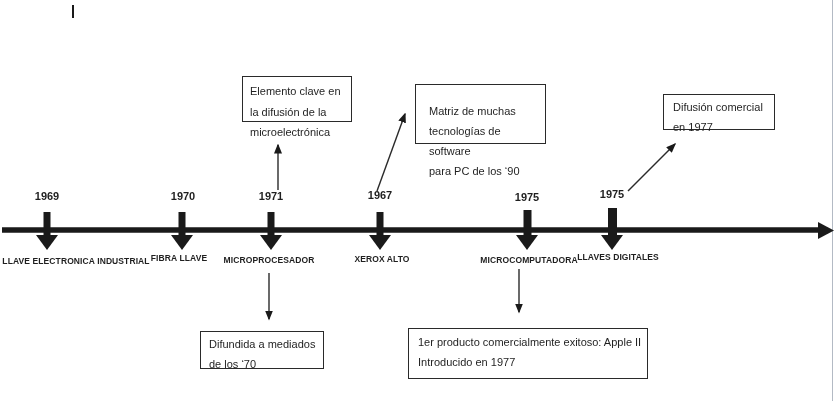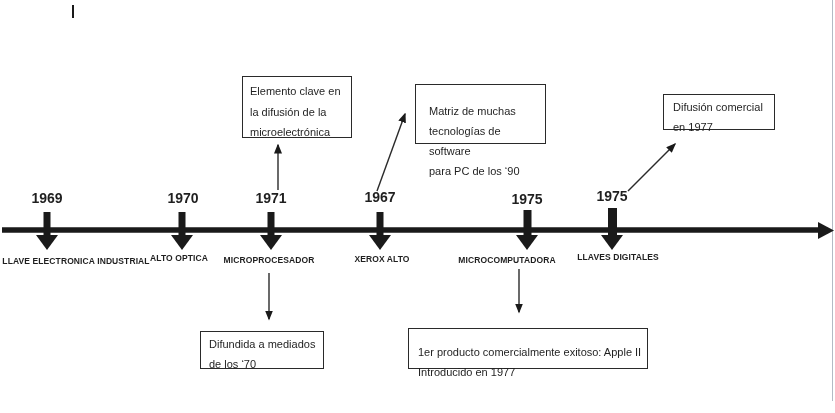--- a/index.html
+++ b/index.html
@@ -22,21 +22,21 @@
   }
   .right-edge {
     position: absolute;
     left: 831.5px; top: 0;
     width: 1.5px; height: 401px;
     background: #b3bac4;
   }
   .year {
     position: absolute;
     transform: translateX(-50%);
-    font-size: 14px;
+    font-size: 11px;
     font-weight: bold;
     white-space: nowrap;
     color: #1f1f1f;
   }
   .evt {
     position: absolute;
     transform: translateX(-50%);
     font-size: 8.5px;
     font-weight: bold;
     letter-spacing: 0.1px;
@@ -45,25 +45,25 @@
   }
   .callout {
     position: absolute;
     border: 1.5px solid #2a2a2a;
     background: #ffffff;
     font-size: 11px;
     line-height: 19.5px;
     white-space: pre-line;
     color: #1f1f1f;
   }
-  .co-1 { left: 242px; top: 76px;  width: 110px; height: 62px; padding: 4px 2px 0 7px; line-height: 20.5px; }
+  .co-1 { left: 242px; top: 76px;  width: 110px; height: 46px; padding: 4px 2px 0 7px; line-height: 20.5px; }
   .co-2 { left: 415px; top: 84px;  width: 131px; height: 60px; padding: 16px 2px 0 13px; line-height: 20px; }
   .co-3 { left: 663px; top: 94px;  width: 112px; height: 36px; padding: 3px 2px 16px 9px; }
   .co-4 { left: 200px; top: 331px; width: 124px; height: 38px; padding: 3px 2px 0 8px; }
-  .co-5 { left: 408px; top: 328px; width: 240px; height: 41px; padding: 14px 2px 0 9px; }
+  .co-5 { left: 408px; top: 328px; width: 240px; height: 51px; padding: 4px 2px 0 9px; }
 </style>
 </head>
 <body>
 
 <div class="canvas">
 
   <div class="cursor-bar"></div>
 
   <div class="right-edge"></div>
 
@@ -112,24 +112,24 @@
   </svg>
 
   <div class="year" style="left:47px;  top:190px;">1969</div>
   <div class="year" style="left:183px; top:190px;">1970</div>
   <div class="year" style="left:271px; top:190px;">1971</div>
   <div class="year" style="left:380px; top:189px;">1967</div>
   <div class="year" style="left:527px; top:191px;">1975</div>
   <div class="year" style="left:612px; top:188px;">1975</div>
 
   <div class="evt" style="left:76px;  top:256px;">LLAVE ELECTRONICA INDUSTRIAL</div>
-  <div class="evt" style="left:179px; top:253px;">ALTO OPTICA</div>
+  <div class="evt" style="left:179px; top:253px;">FIBRA LLAVE</div>
   <div class="evt" style="left:269px; top:255px;">MICROPROCESADOR</div>
   <div class="evt" style="left:382px; top:254px;">XEROX ALTO</div>
-  <div class="evt" style="left:507px; top:255px;text-align:center;">MICROCOMPUTADORA</div>
+  <div class="evt" style="left:529px; top:255px;text-align:center;">MICROCOMPUTADORA</div>
   <div class="evt" style="left:618px; top:252px;">LLAVES DIGITALES</div>
 
   <div class="callout co-1">Elemento clave en
 la difusión de la
 microelectrónica</div>
   <div class="callout co-2">Matriz de muchas
 tecnologías de software
 para PC de los ‘90</div>
   <div class="callout co-3">Difusión comercial
 en 1977</div>

